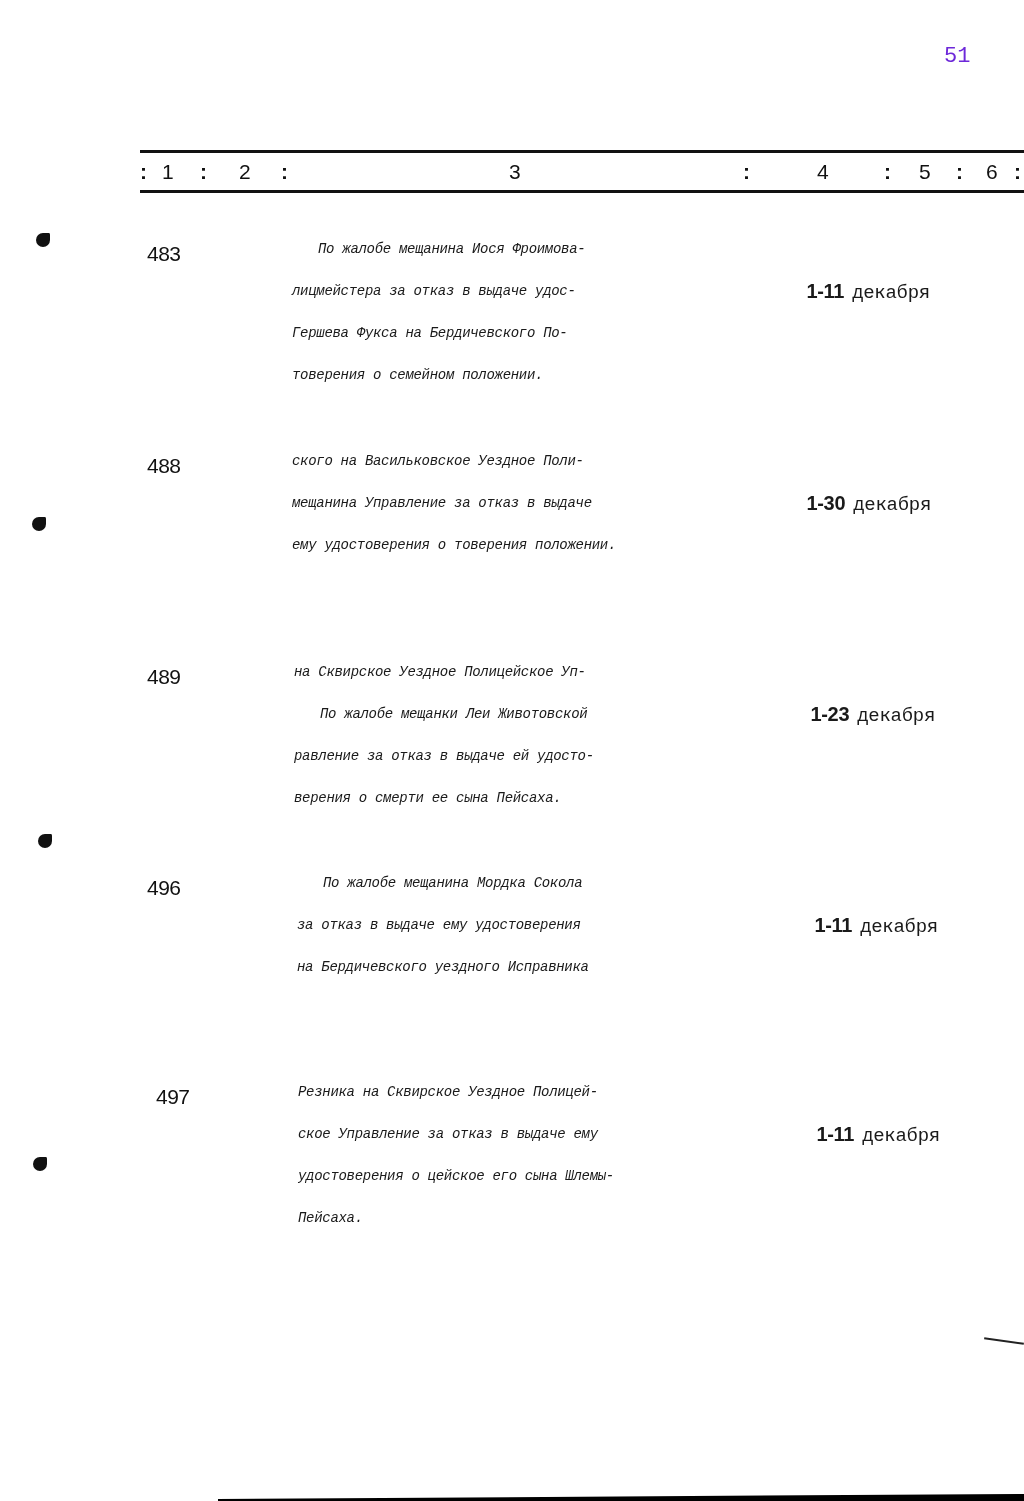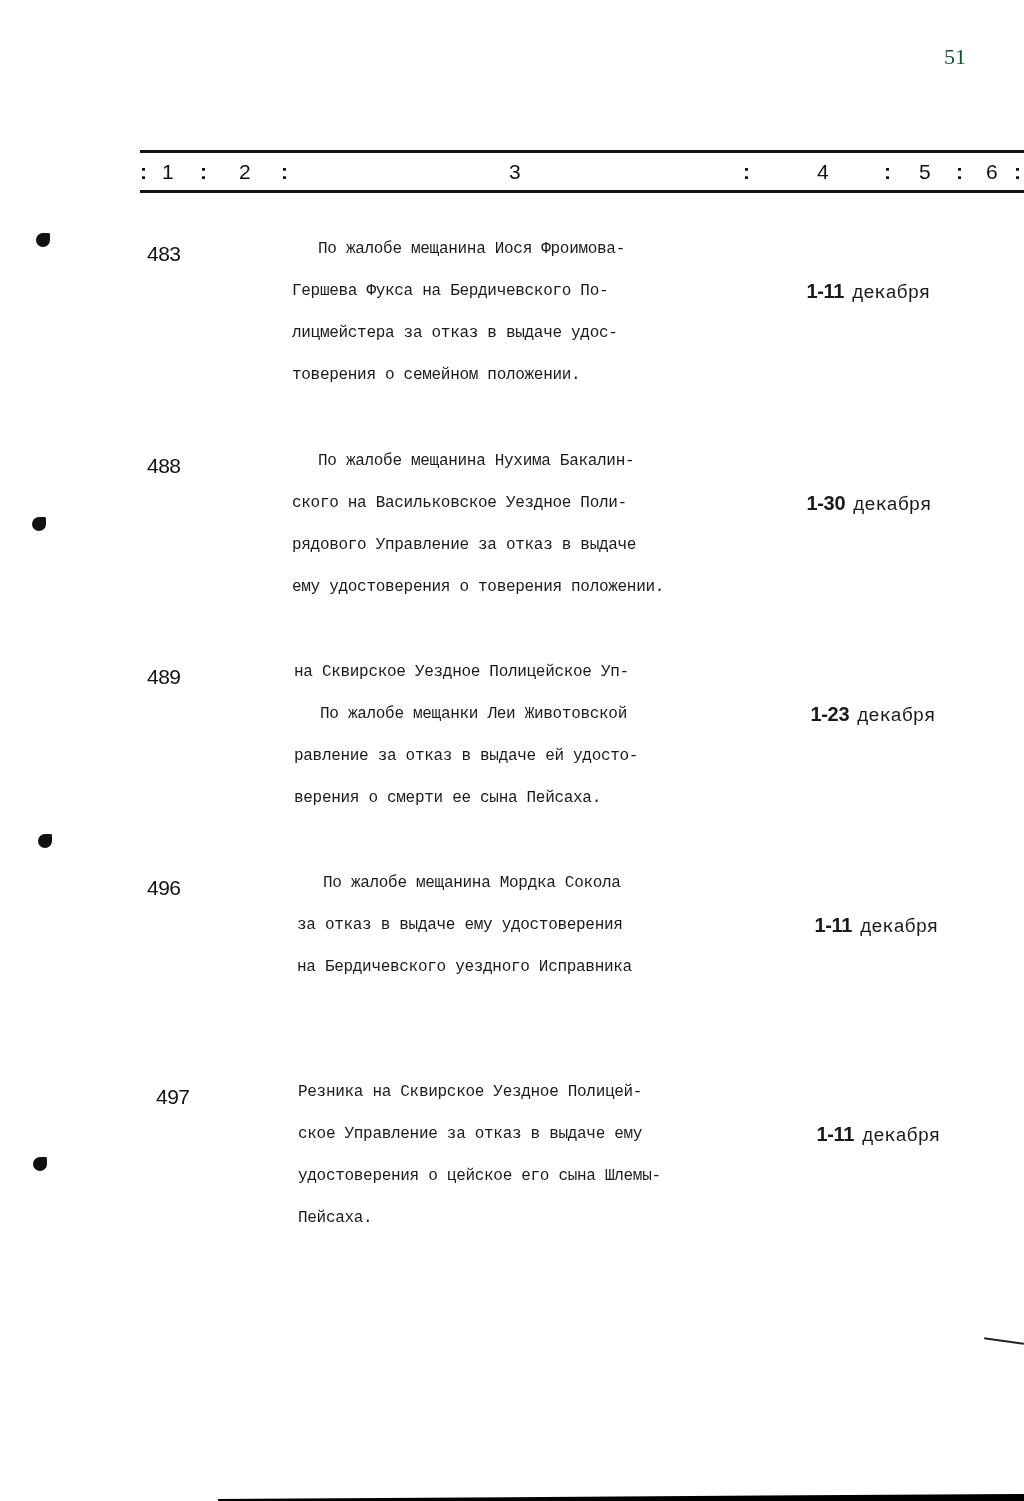--- a/index.html
+++ b/index.html
@@ -12,23 +12,23 @@
       height: 1501px;
       position: relative;
       overflow: hidden;
       color: #1a1a1a;
       font-family: "Liberation Mono", "DejaVu Sans Mono", monospace;
     }
     .page-number {
       position: absolute;
       left: 944px;
       top: 44px;
-      font-family: Liberation Serif, serif;
+      font-family: Liberation Mono, monospace;
       font-size: 22px;
-      color: #14532d;
+      color: #6d28d9;
     }
     .rule {
       position: absolute;
       left: 140px;
       width: 884px;
       background: #111;
     }
     .rule.top { top: 150px; height: 3px; }
     .rule.bottom { top: 190px; height: 3px; }
     .col-header {
@@ -62,24 +62,25 @@
     }
     .entry-lines {
       position: absolute;
       left: 292px;
       top: 0;
     }
     .entry-line {
       display: block;
       height: 42px;
       line-height: 42px;
-      font-size: 16px;
+      font-size: 14px;
       white-space: pre;
       color: #1a1a1a;
       letter-spacing: -0.3px;
+      font-style: italic;
     }
     .entry-line.first { padding-left: 26px; }
     .entry-date {
       position: absolute;
       top: 0;
       height: 42px;
       line-height: 42px;
       font-size: 19px;
       white-space: pre;
       letter-spacing: -0.3px;
@@ -142,35 +143,34 @@
   <span class="sep" style="left:816px;">:</span>
   <span style="left:846px;">6</span>
   <span class="sep" style="left:874px;">:</span>
 </div>
 <div class="rule bottom"></div>
 
 <div class="entry" style="top:228px;">
   <div class="entry-number">483</div>
   <div class="entry-lines" style="left:292px;">
     <span class="entry-line first">По жалобе мещанина Иося Фроимова-</span>
+    <span class="entry-line">лицмейстера за отказ в выдаче удос-</span>
     <span class="entry-line">Гершева Фукса на Бердичевского По-</span>
-    <span class="entry-line">лицмейстера за отказ в выдаче удос-</span>
     <span class="entry-line">товерения о семейном положении.</span>
   </div>
   <div class="entry-date" style="left:762px;">
     <span class="range">1-11</span><span>декабря</span>
   </div>
 </div>
 
 <div class="entry" style="top:440px;">
   <div class="entry-number">488</div>
   <div class="entry-lines" style="left:292px;">
-    <span class="entry-line first">По жалобе мещанина Нухима Бакалин-</span>
     <span class="entry-line">ского на Васильковское Уездное Поли-</span>
-    <span class="entry-line">рядового Управление за отказ в выдаче</span>
+    <span class="entry-line">мещанина Управление за отказ в выдаче</span>
     <span class="entry-line">ему удостоверения о товерения положении.</span>
   </div>
   <div class="entry-date" style="left:762px;">
     <span class="range">1-30</span><span>декабря</span>
   </div>
 </div>
 
 <div class="entry" style="top:651px;">
   <div class="entry-number">489</div>
   <div class="entry-lines" style="left:294px;">

